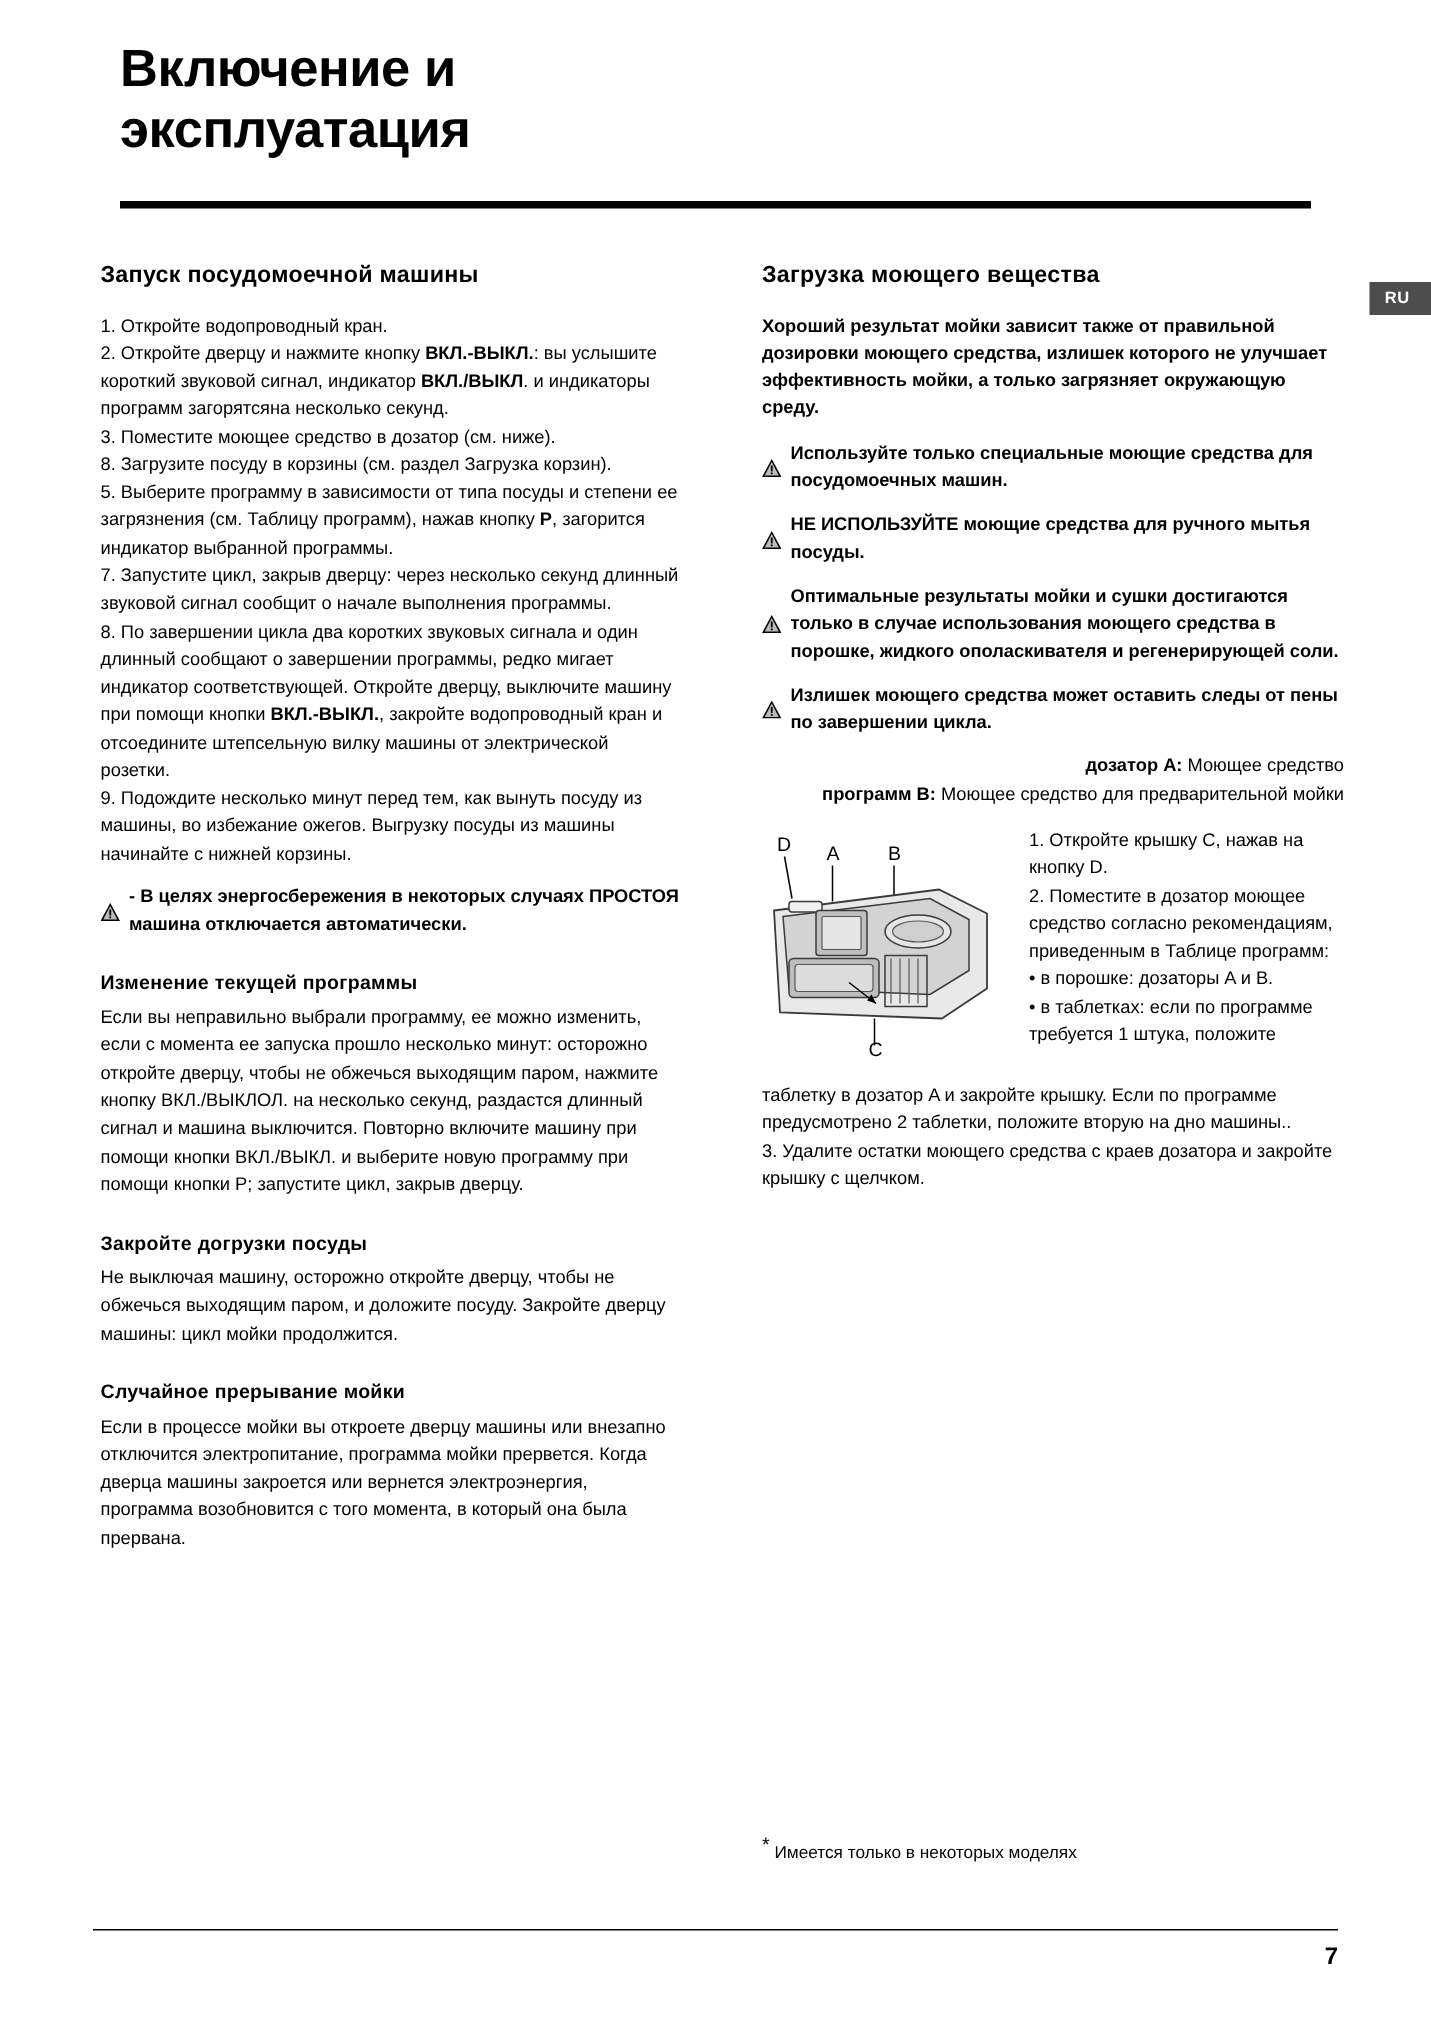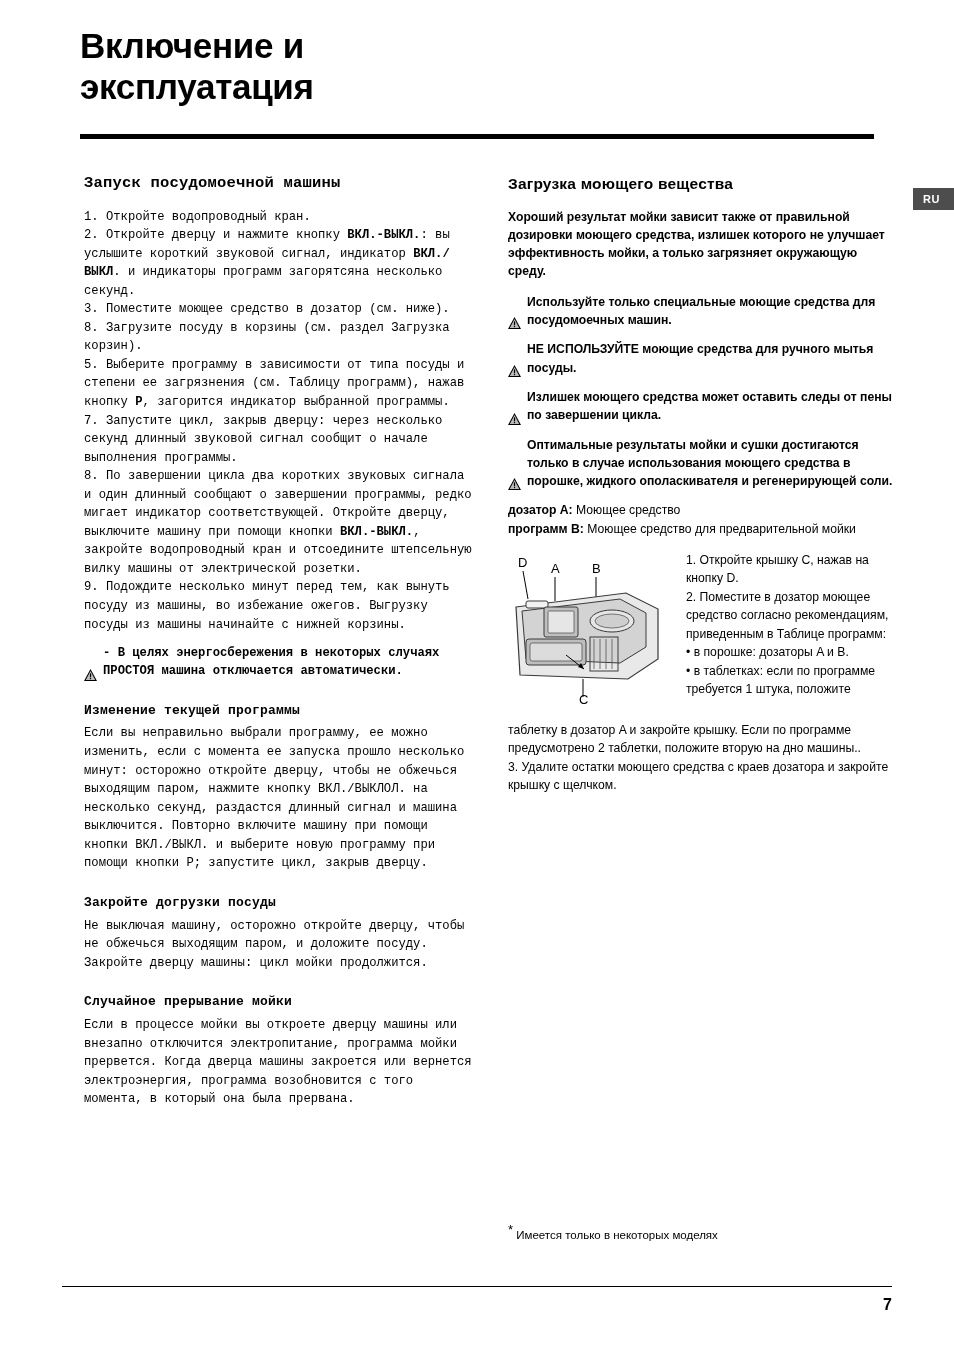--- a/index.html
+++ b/index.html
@@ -97,21 +97,21 @@
     letter-spacing: 0.5px;
   }
   
   .col {
     position: absolute;
     top: 172px;
     width: 388px;
     font-size: 12.2px;
     line-height: 1.52;
   }
-  .col-left { left: 84px; font-family: Liberation Mono, monospace; }
+  .col-left { left: 67px; }
   .col-right { left: 508px; }
 
   h2.sec {
     font-size: 15.5px;
     font-weight: bold;
     margin: 0 0 12px 0;
     letter-spacing: 0.2px;
   }
   h3.sub {
     font-size: 13px;
@@ -123,40 +123,40 @@
     margin: 0 0 0 0;
   }
   .para { margin-bottom: 0px; }
   .gap { height: 10px; }
   b { font-weight: bold; }
 
   
   .warn {
     display: flex;
     gap: 6px;
-    align-items: flex-end;
+    align-items: center;
     font-weight: bold;
     margin-bottom: 11px;
     line-height: 1.5;
   }
   .warn-icon {
     flex: 0 0 auto;
     width: 13px;
     height: 12px;
     margin-top: 2px;
   }
   .warn-icon svg { display: block; }
 
   .bold-block {
     font-weight: bold;
     line-height: 1.5;
     margin-bottom: 12px;
   }
 
-  .dispenser-line { margin: 0; }
+  .dispenser-line { margin: 0; text-align: right; }
 
   
   .fig-wrap {
     margin-top: 12px;
     overflow: hidden;
   }
   .figure {
     float: left;
     width: 168px;
     height: 168px;
@@ -278,33 +278,33 @@
 
     <div class="warn">
       <span class="warn-icon">
         <svg width="13" height="12" viewBox="0 0 13 12">
             <polygon points="6.5,0 13,12 0,12" fill="#000"></polygon>
             <polygon points="6.5,2 11.2,11 1.8,11" fill="#bbb"></polygon>
             <rect x="5.9" y="4.3" width="1.2" height="4" fill="#000"></rect>
             <rect x="5.9" y="9" width="1.2" height="1.2" fill="#000"></rect>
           </svg>
       </span>
+      <span>Оптимальные результаты мойки и сушки достигаются только в случае использования моющего средства в порошке, жидкого ополаскивателя и регенерирующей соли.</span>
+    </div>
+
+    <div class="warn">
+      <span class="warn-icon">
+        <svg width="13" height="12" viewBox="0 0 13 12">
+            <polygon points="6.5,0 13,12 0,12" fill="#000"></polygon>
+            <polygon points="6.5,2 11.2,11 1.8,11" fill="#bbb"></polygon>
+            <rect x="5.9" y="4.3" width="1.2" height="4" fill="#000"></rect>
+            <rect x="5.9" y="9" width="1.2" height="1.2" fill="#000"></rect>
+          </svg>
+      </span>
       <span>Излишек моющего средства может оставить следы от пены по завершении цикла.</span>
-    </div>
-
-    <div class="warn">
-      <span class="warn-icon">
-        <svg width="13" height="12" viewBox="0 0 13 12">
-            <polygon points="6.5,0 13,12 0,12" fill="#000"></polygon>
-            <polygon points="6.5,2 11.2,11 1.8,11" fill="#bbb"></polygon>
-            <rect x="5.9" y="4.3" width="1.2" height="4" fill="#000"></rect>
-            <rect x="5.9" y="9" width="1.2" height="1.2" fill="#000"></rect>
-          </svg>
-      </span>
-      <span>Оптимальные результаты мойки и сушки достигаются только в случае использования моющего средства в порошке, жидкого ополаскивателя и регенерирующей соли.</span>
     </div>
 
     <p class="dispenser-line">
       <b>дозатор A:</b>
       <span>Моющее средство</span>
     </p>
     <p class="dispenser-line">
       <b>программ B:</b>
       <span>Моющее средство для предварительной мойки</span>
     </p>

